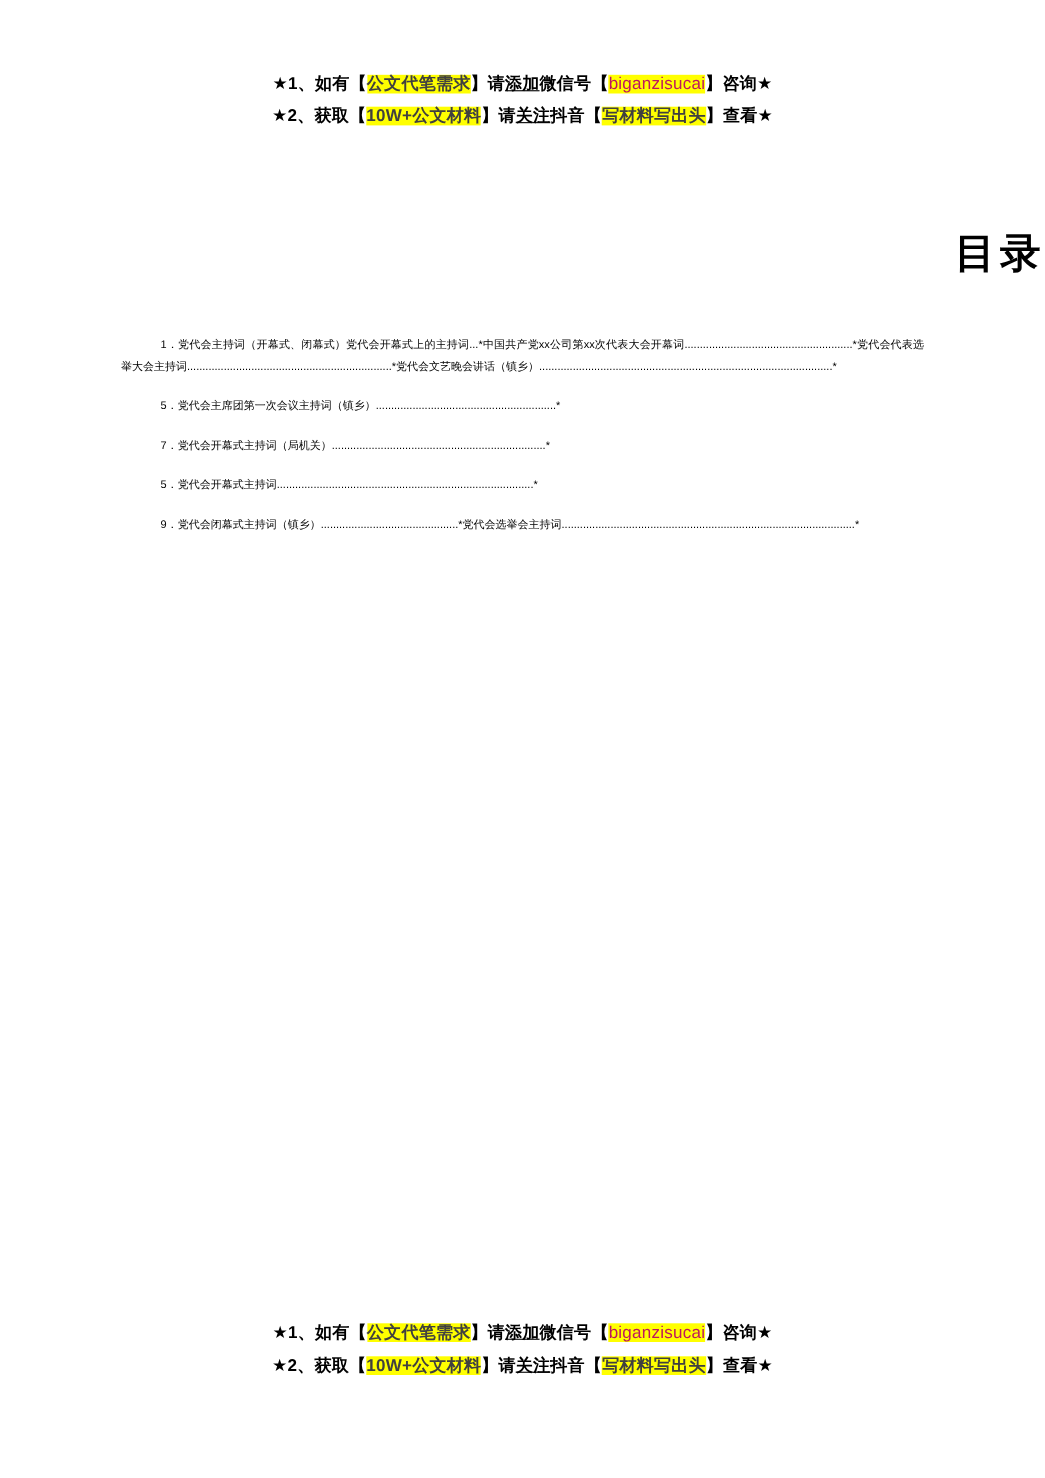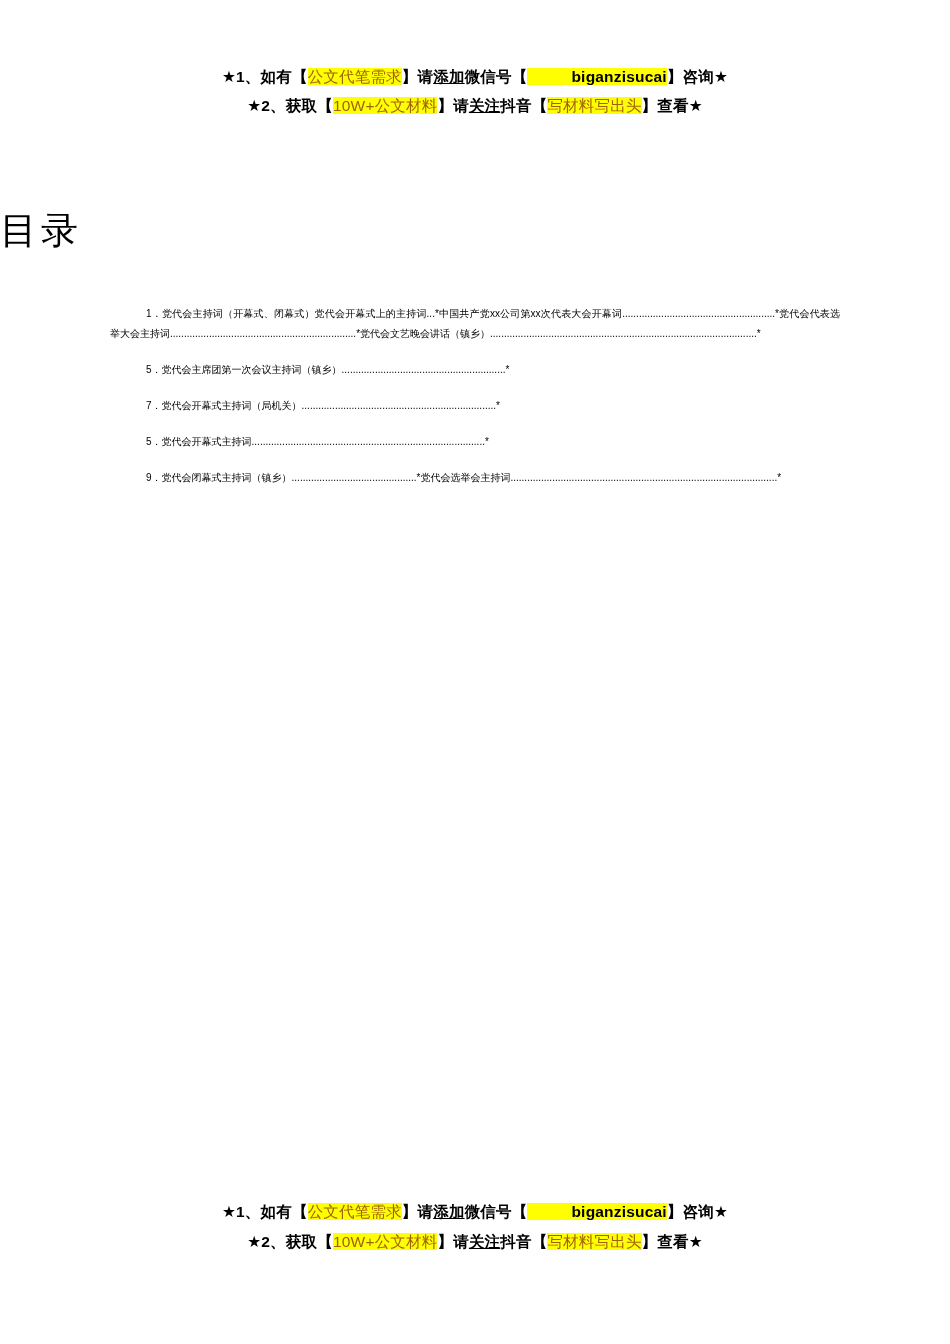--- a/index.html
+++ b/index.html
@@ -38,38 +38,37 @@
     position: absolute;
     left: 0;
     right: 0;
     bottom: 88px;
   }
   .banner-line {
     white-space: nowrap;
   }
   .hl {
     background: #ffff00;
-    color: #a16207;
-    font-weight: normal;
+    color: #404040;
+    font-weight: bold;
   }
   .hl-blue {
     background: #ffff00;
-    color: #000000;
-    font-weight: bold;
-    padding-left: 44px;
+    color: #be185d;
+    font-weight: normal;
   }
   .ul {
     text-decoration: underline;
   }
 
   
   .doc-title {
-    text-align: left;
+    text-align: right;
     font-size: 37px;
-    font-weight: normal;
+    font-weight: bold;
     letter-spacing: 4px;
     margin-top: 85px;
     margin-bottom: 0;
     font-family: "DejaVu Sans", "Liberation Sans", sans-serif;
   }
 
   
   .toc {
     margin-top: 48px;
     padding: 0 110px 0 110px;

